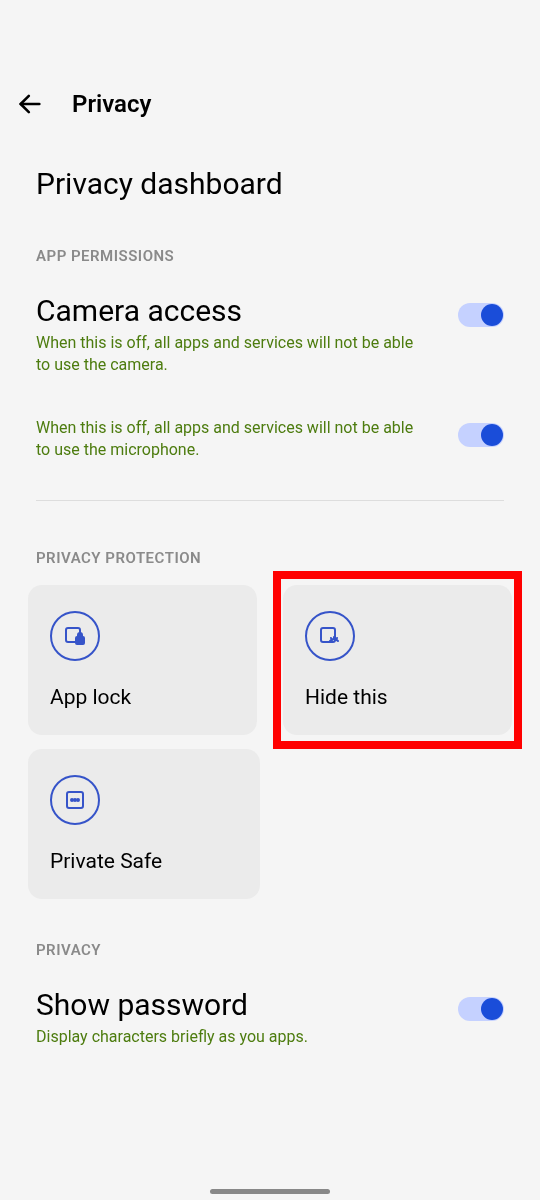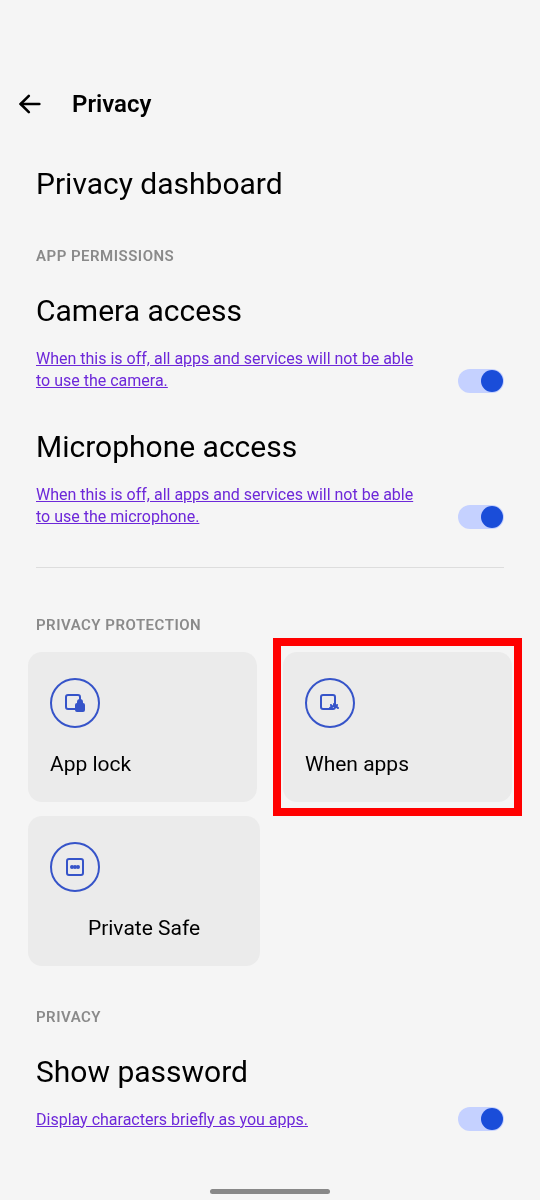--- a/index.html
+++ b/index.html
@@ -49,33 +49,32 @@
     .section-header {
       padding: 28px 16px 10px 16px;
       font-size: 15px;
       font-weight: 600;
       color: #8a8a8a;
       letter-spacing: 0.5px;
     }
     .item-switch {
       padding: 18px 16px;
       display: flex;
-      align-items: flex-end;
+      align-items: flex-start;
       justify-content: space-between;
       gap: 35px;
     }
     .item-switch .text-block {
       flex: 1;
     }
     .item-subtitle {
       font-size: 16px;
-      color: #6d28d9;
-      margin-top: 20px;
+      color: #4d7c0f;
+      margin-top: 4px;
       line-height: 1.4;
-      text-decoration: underline;
     }
     .toggle {
       width: 46px;
       height: 24px;
       background: #c5d1ff;
       border-radius: 12px;
       position: relative;
       cursor: pointer;
       flex-shrink: 0;
       margin-top: 10px;
@@ -134,21 +133,20 @@
     }
     .card.highlighted {
       position: relative;
     }
     .single-card-row {
       display: grid;
       grid-template-columns: 1fr 1fr;
       gap: 20px;
       padding: 0 8px;
       margin-top: 14px;
-      text-align: center;
     }
     .bottom-handle {
       position: absolute;
       bottom: 6px;
       left: 50%;
       transform: translateX(-50%);
       width: 120px;
       height: 5px;
       background: #888;
       border-radius: 3px;
@@ -180,21 +178,20 @@
       <div class="item-title">Camera access</div>
       <div class="item-subtitle">When this is off, all apps and services will not be able to use the camera.</div>
     </div>
     <div class="toggle">
       <div class="toggle-thumb"></div>
     </div>
   </div>
 
   <div class="item-switch">
     <div class="text-block">
-      <div class="item-title">Microphone access</div>
       <div class="item-subtitle">When this is off, all apps and services will not be able to use the microphone.</div>
     </div>
     <div class="toggle">
       <div class="toggle-thumb"></div>
     </div>
   </div>
 
   <div class="divider"></div>
 
   <div class="section-header">PRIVACY PROTECTION</div>
@@ -214,21 +211,21 @@
       <div class="highlight-box"></div>
       <div class="card-icon">
         <svg width="24" height="24" viewBox="0 0 24 24" fill="none" stroke="#3654c9" stroke-width="2">
           <rect x="3" y="4" width="14" height="14" rx="2"></rect>
           <path d="M12 17 q4 -4 8 0" stroke-linecap="round"></path>
           <line x1="13" y1="14" x2="14" y2="16" stroke-linecap="round"></line>
           <line x1="16" y1="13" x2="16" y2="15" stroke-linecap="round"></line>
           <line x1="19" y1="14" x2="18" y2="16" stroke-linecap="round"></line>
         </svg>
       </div>
-      <div class="card-label">When apps</div>
+      <div class="card-label">Hide this</div>
     </div>
   </div>
 
   <div class="single-card-row">
     <div class="card">
       <div class="card-icon">
         <svg width="24" height="24" viewBox="0 0 24 24" fill="none" stroke="#3654c9" stroke-width="2">
           <rect x="4" y="4" width="16" height="16" rx="2"></rect>
           <circle cx="9" cy="12" r="1" fill="#3654c9"></circle>
           <circle cx="12" cy="12" r="1" fill="#3654c9"></circle>

